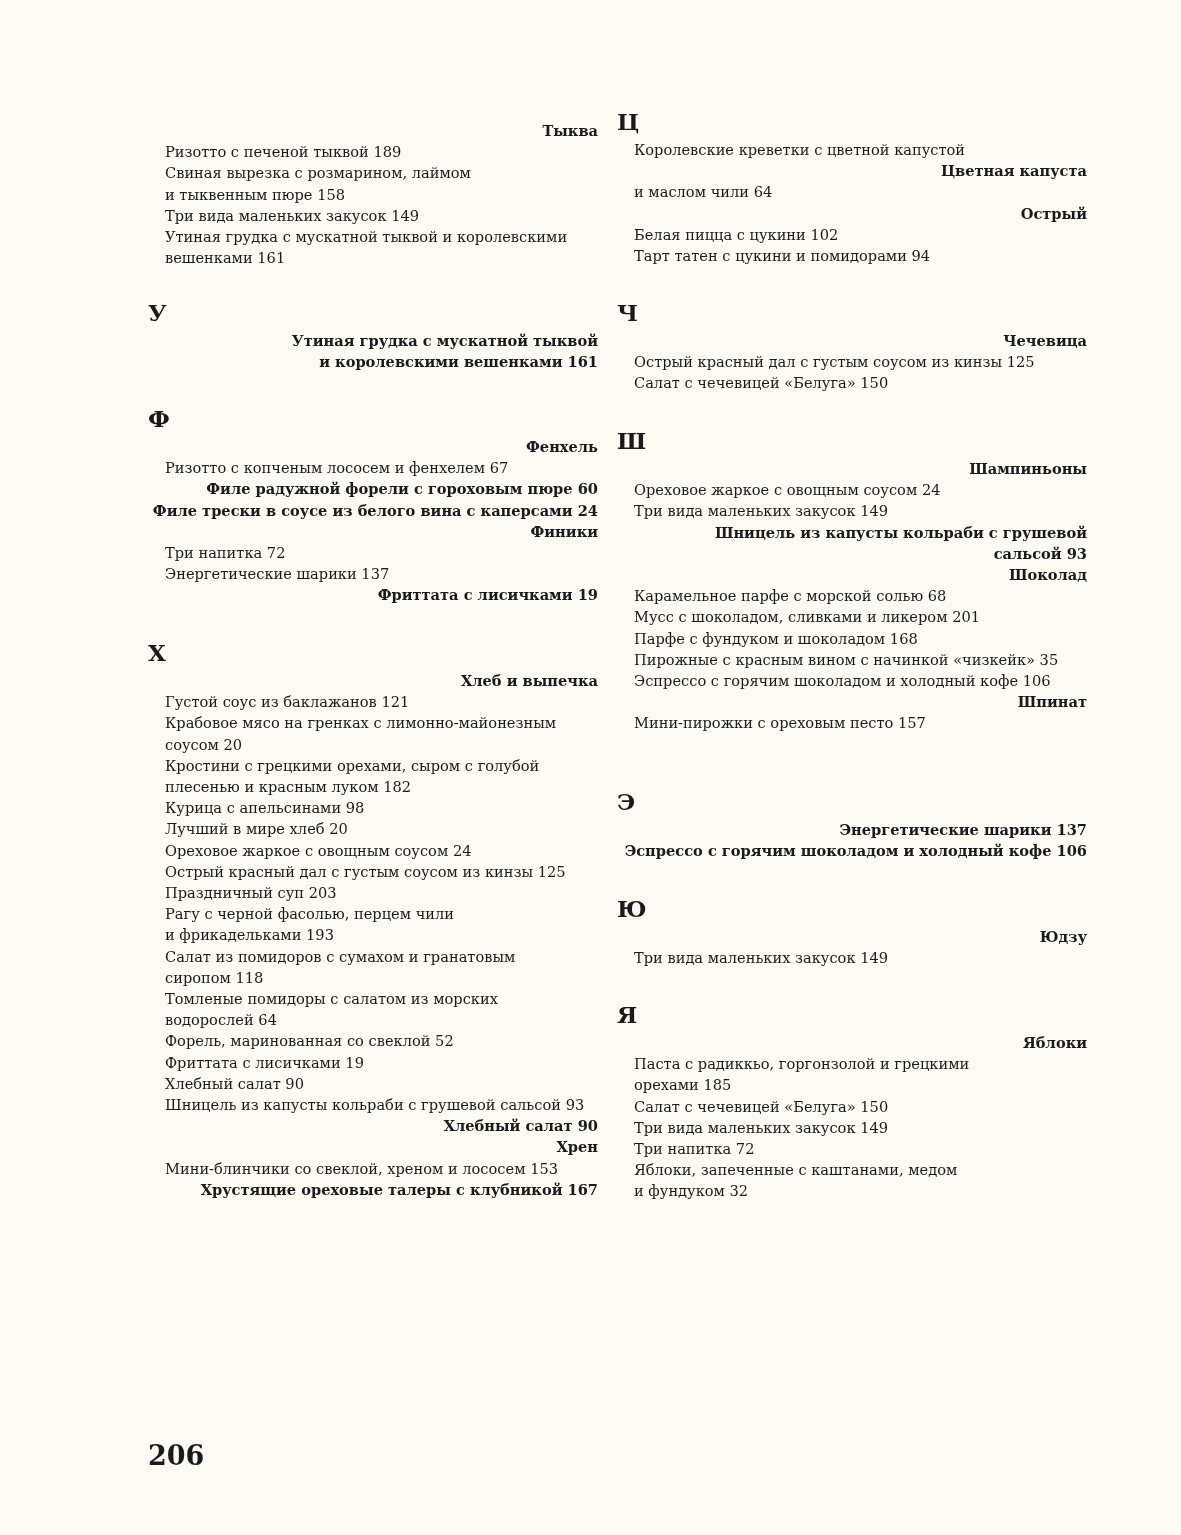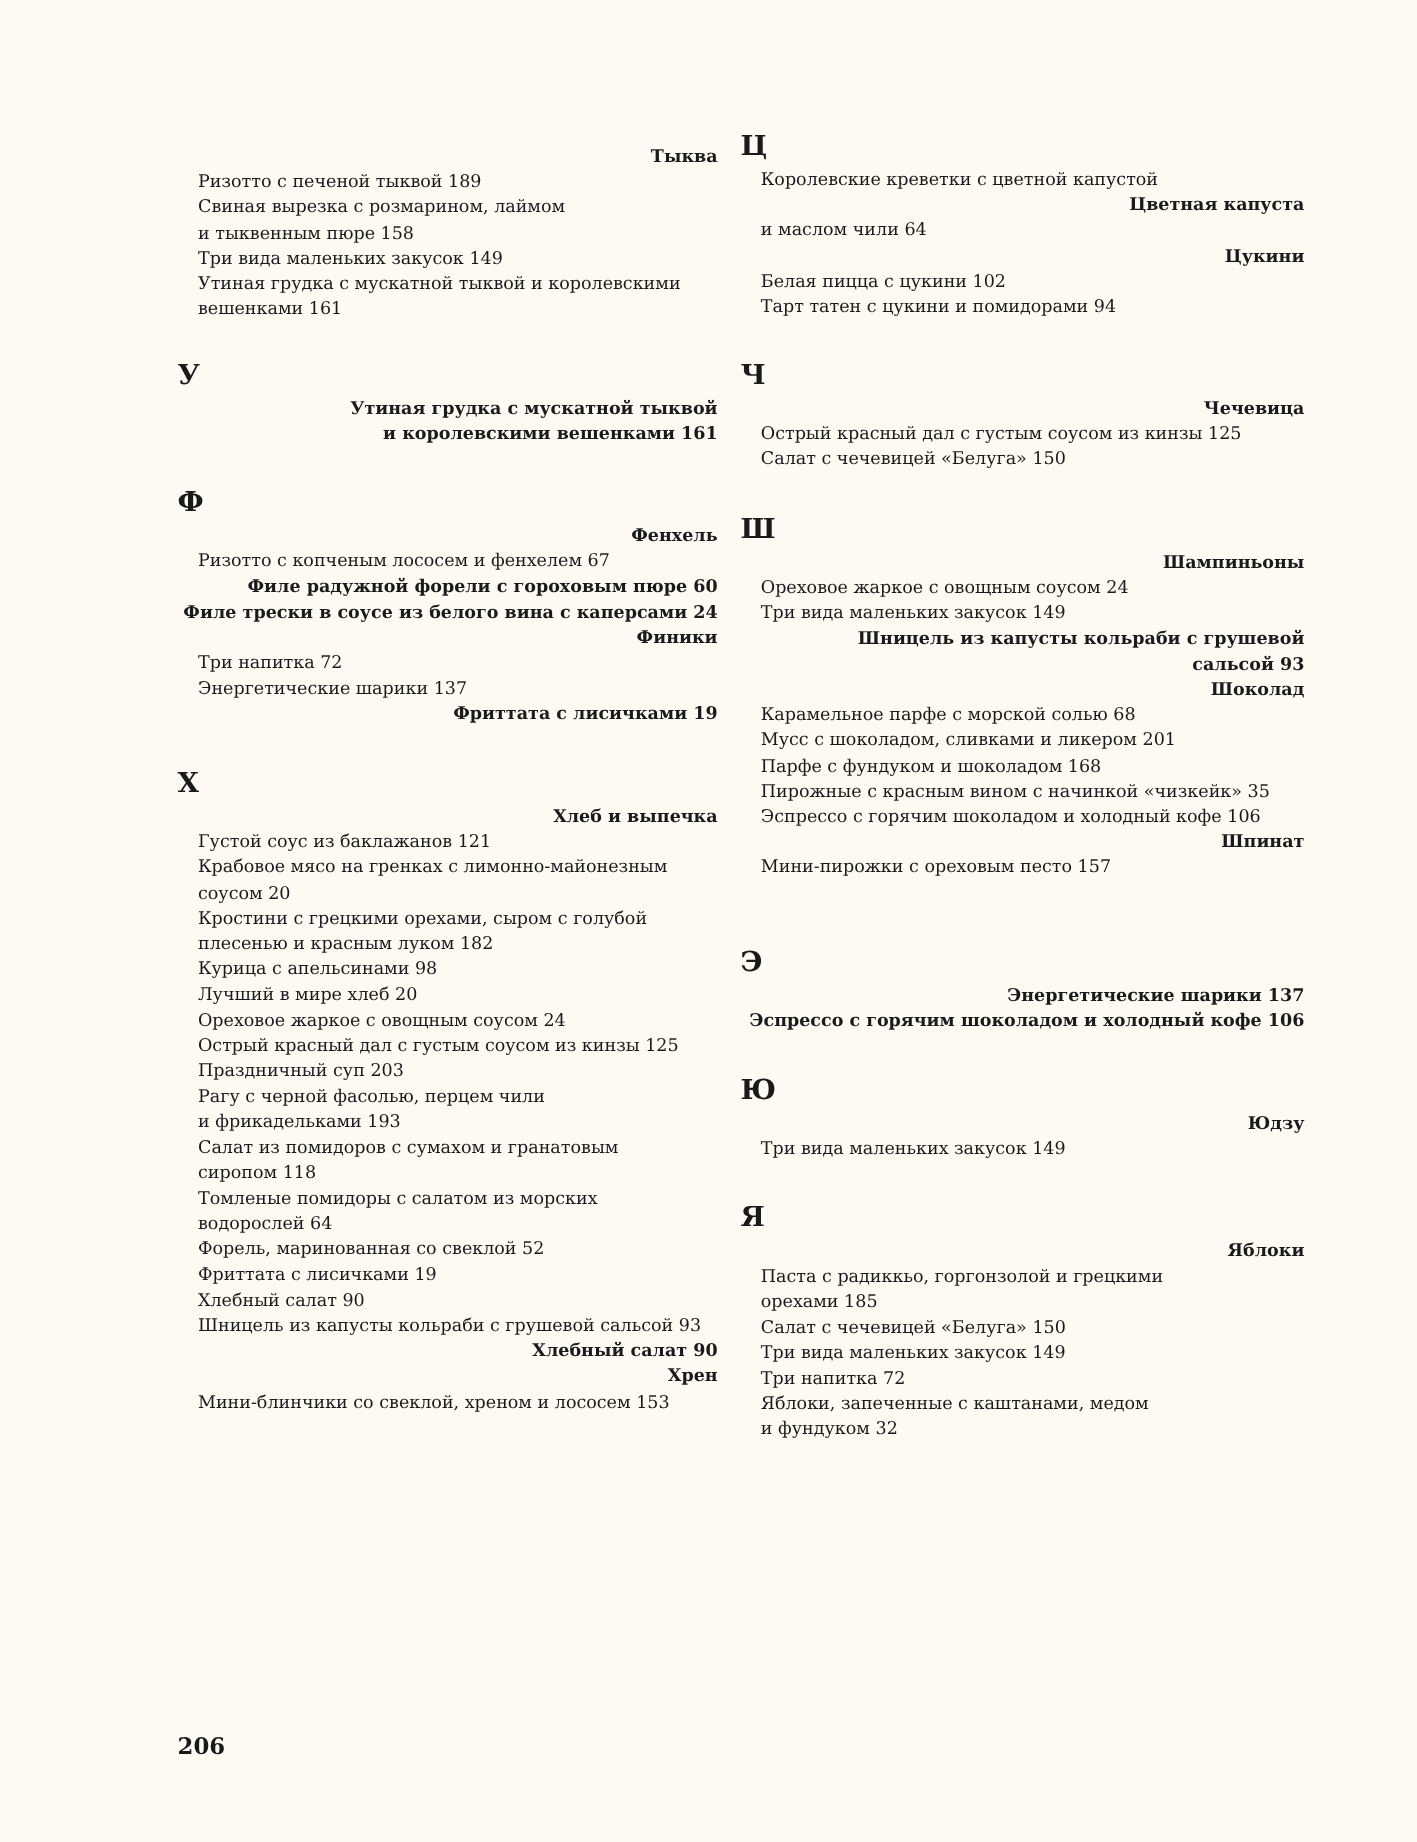--- a/index.html
+++ b/index.html
@@ -8,21 +8,21 @@
     font-family:"DejaVu Serif", "Liberation Serif", serif; color:#1a1a1a;
   }
   .col { position:absolute; top:0; }
   .col.left { left:148px; width:450px; }
   .col.right { left:617px; width:470px; }
   .section { position:absolute; left:0; right:0; }
   .letter { font-size:23px; font-weight:bold; line-height:26px; height:30px; margin:0; letter-spacing:0; }
   .entry { font-size:14.6px; line-height:21.2px; margin:0; white-space:nowrap; }
   .entry.main { font-weight:bold;text-align:right; }
   .entry.sub { padding-left:17px; font-weight:normal; }
-  .pagenum { position:absolute; left:148px; top:1440px; font-size:19px; font-weight:bold; line-height:32px; }
+  .pagenum { position:absolute; left:148px; top:1440px; font-size:27px; font-weight:bold; line-height:32px; }
 </style>
 </head>
 <body>
 
 <div class="col left">
   <div class="section" style="top:120px">
       <div class="entry main">Тыква</div>
       <div class="entry sub">Ризотто с печеной тыквой 189</div>
       <div class="entry sub">Свиная вырезка с розмарином, лаймом</div>
       <div class="entry sub">и тыквенным пюре 158</div>
@@ -65,30 +65,31 @@
       <div class="entry sub">сиропом 118</div>
       <div class="entry sub">Томленые помидоры с салатом из морских</div>
       <div class="entry sub">водорослей 64</div>
       <div class="entry sub">Форель, маринованная со свеклой 52</div>
       <div class="entry sub">Фриттата с лисичками 19</div>
       <div class="entry sub">Хлебный салат 90</div>
       <div class="entry sub">Шницель из капусты кольраби с грушевой сальсой 93</div>
       <div class="entry main">Хлебный салат 90</div>
       <div class="entry main">Хрен</div>
       <div class="entry sub">Мини-блинчики со свеклой, хреном и лососем 153</div>
+      <div class="entry main">Хрустящие ореховые талеры с клубникой 167</div>
     </div>
 </div>
 
 <div class="col right">
   <div class="section" style="top:109px">
       <div class="letter">Ц</div>
       <div class="entry sub">Королевские креветки с цветной капустой</div>
       <div class="entry main">Цветная капуста</div>
       <div class="entry sub">и маслом чили 64</div>
-      <div class="entry main">Цукини</div>
+      <div class="entry main">Острый</div>
       <div class="entry sub">Белая пицца с цукини 102</div>
       <div class="entry sub">Тарт татен с цукини и помидорами 94</div>
     </div>
   <div class="section" style="top:300px">
       <div class="letter">Ч</div>
       <div class="entry main">Чечевица</div>
       <div class="entry sub">Острый красный дал с густым соусом из кинзы 125</div>
       <div class="entry sub">Салат с чечевицей «Белуга» 150</div>
     </div>
   <div class="section" style="top:428px">

